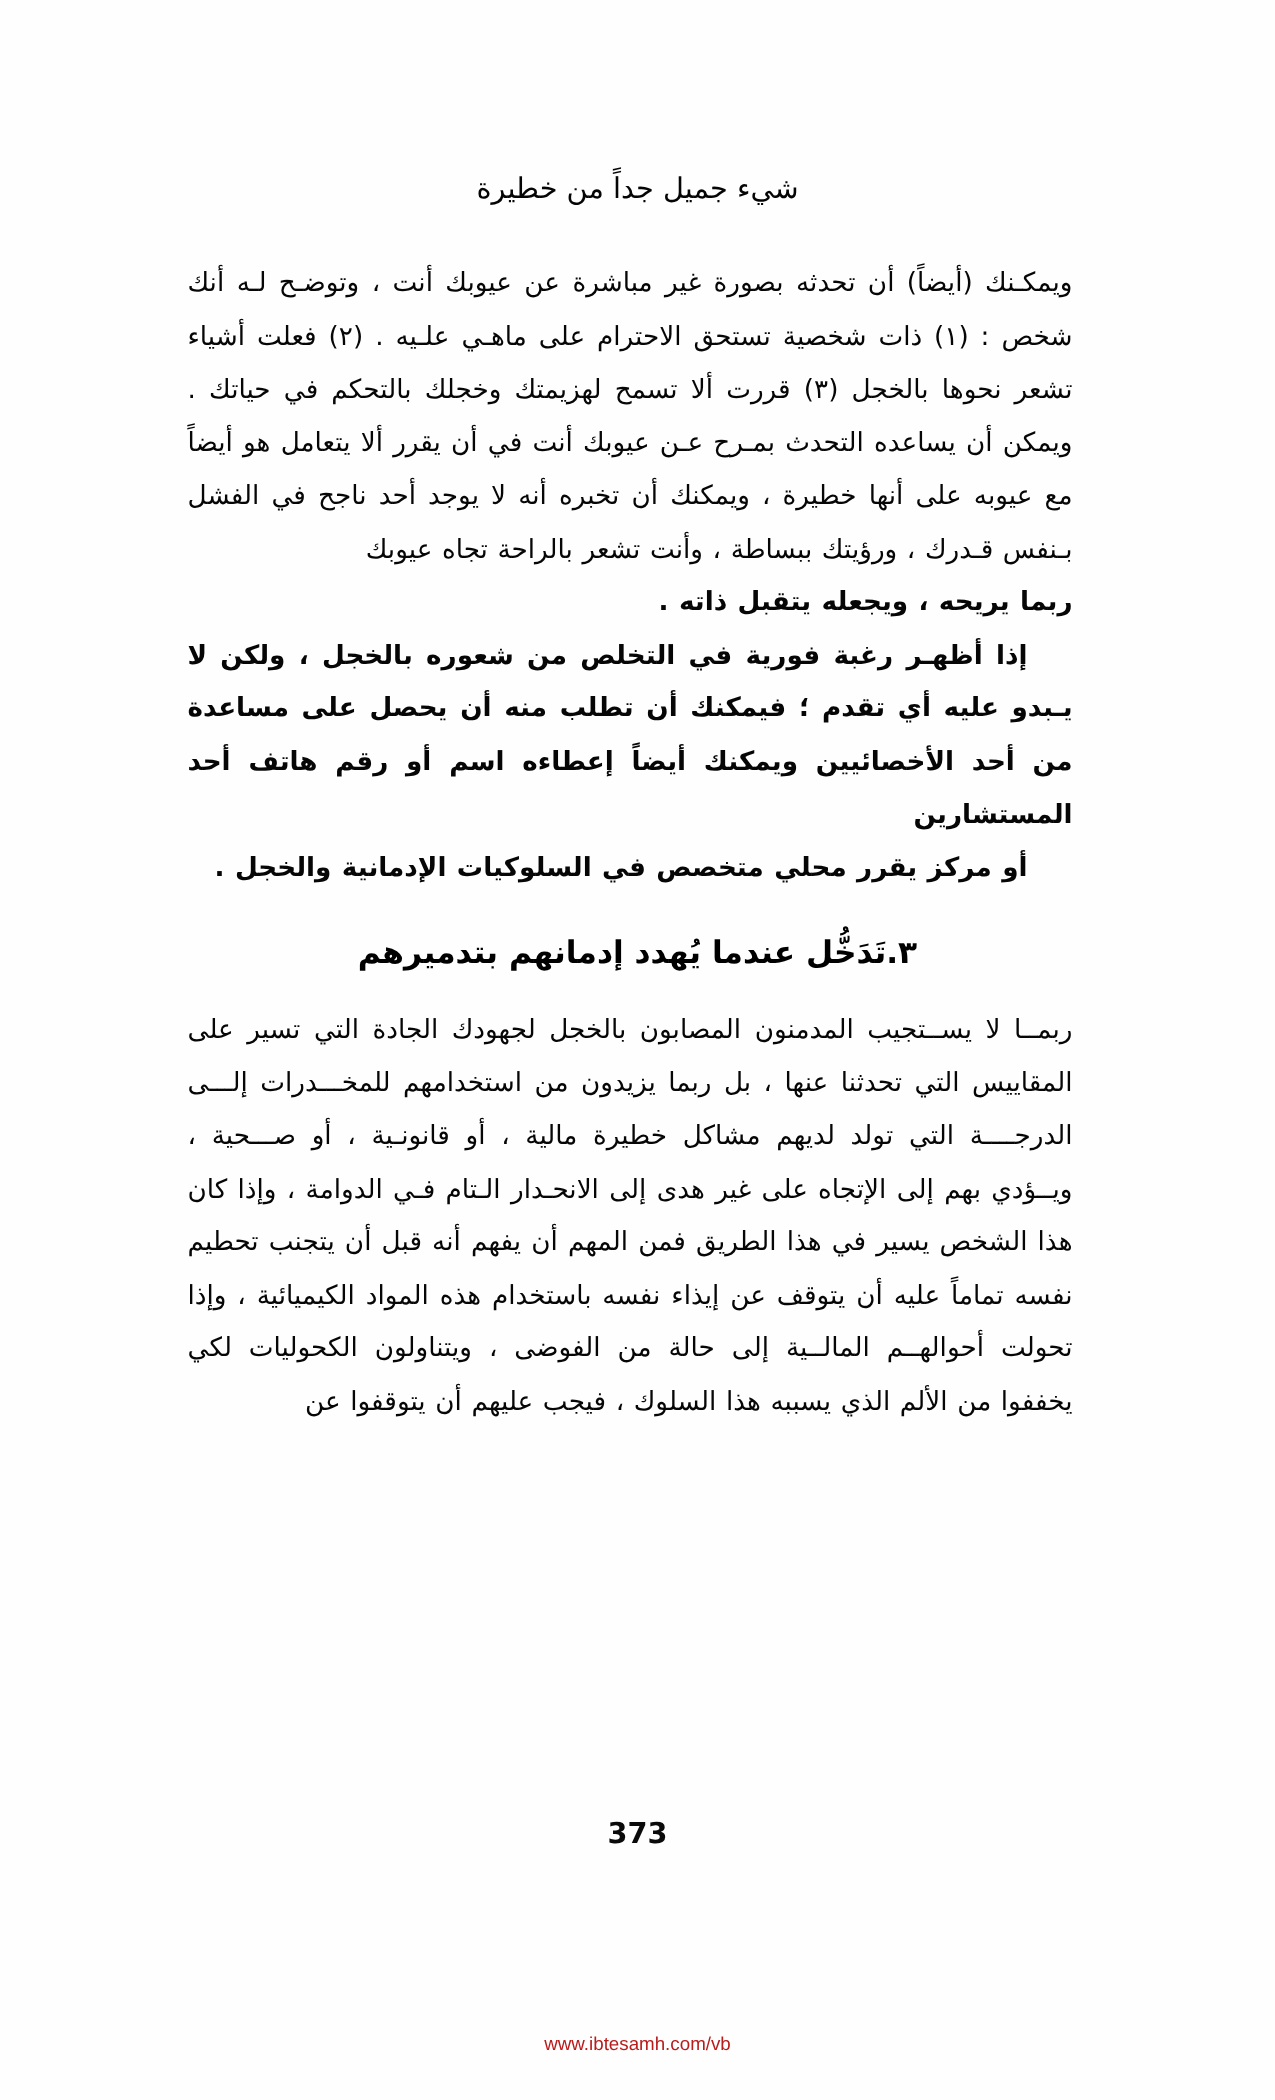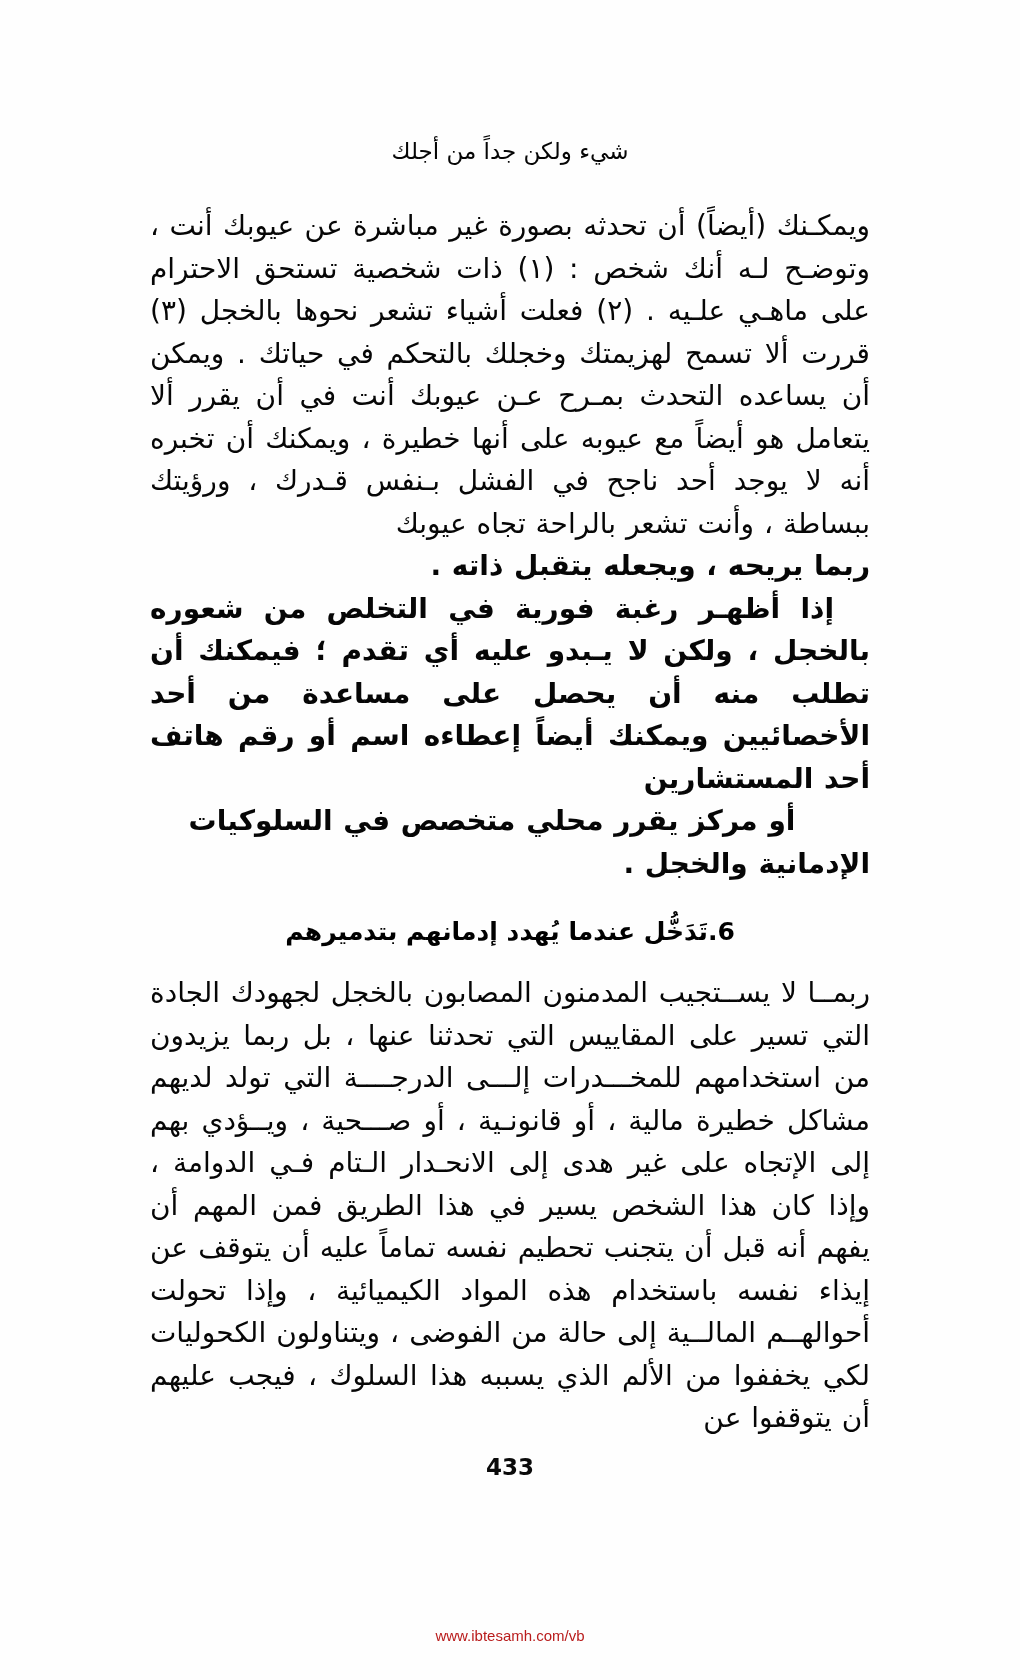--- a/index.html
+++ b/index.html
@@ -40,22 +40,22 @@
     position: absolute;
     top: 205px;
     right: 150px;
     left: 150px;
     direction: rtl;
     text-align: justify;
     color: #060606;
   }
 
   p.para {
-    margin: 0 0 0 0;
-    font-size: 28px;
+    margin: 0 12px 0 0;
+    font-size: 21px;
     line-height: 42.5px;
     text-align: justify;
     text-align-last: right;
     text-justify: inter-word;
     word-spacing: 1px;
     direction: rtl;
   }
   p.para.indent {
     text-indent: 36px;
   }
@@ -110,31 +110,31 @@
     color: #b91c1c;
     direction: ltr;
     font-family: "Liberation Sans", sans-serif;
   }
 </style>
 </head>
 <body>
 
 <div class="page">
 
-  <div class="running-head">شيء ولكن جداً من أجلك</div>
+  <div class="running-head">شيء جميل جداً من خطيرة</div>
 
   <div class="content">
 
     <p class="para"><span>ويمكـنك (أيضاً) أن تحدثه بصورة غير مباشرة عن عيوبك أنت ، وتوضـح لـه أنك شخص : (١) ذات شخصية تستحق الاحترام على ماهـي علـيه . (٢) فعلت أشياء تشعر نحوها بالخجل (٣) قررت ألا تسمح لهزيمتك وخجلك بالتحكم في حياتك . ويمكن أن يساعده التحدث بمـرح عـن عيوبك أنت في أن يقرر ألا يتعامل هو أيضاً مع عيوبه على أنها خطيرة ، ويمكنك أن تخبره أنه لا يوجد أحد ناجح في الفشل بـنفس قـدرك ، ورؤيتك ببساطة ، وأنت تشعر بالراحة تجاه عيوبك</span><span class="lastline-left">ربما يريحه ، ويجعله يتقبل ذاته .</span></p>
 
     <p class="para indent"><span>إذا أظهـر رغبة فورية في التخلص من شعوره بالخجل ، ولكن لا يـبدو عليه أي تقدم ؛ فيمكنك أن تطلب منه أن يحصل على مساعدة من أحد الأخصائيين ويمكنك أيضاً إعطاءه اسم أو رقم هاتف أحد المستشارين</span><span class="lastline-center">أو مركز يقرر محلي متخصص في السلوكيات الإدمانية والخجل .</span></p>
 
-    <h2 class="section-heading">6.تَدَخُّل عندما يُهدد إدمانهم بتدميرهم</h2>
+    <h2 class="section-heading">٣.تَدَخُّل عندما يُهدد إدمانهم بتدميرهم</h2>
 
     <p class="para"><span>ربمــا لا يســتجيب المدمنون المصابون بالخجل لجهودك الجادة التي تسير على المقاييس التي تحدثنا عنها ، بل ربما يزيدون من استخدامهم للمخـــدرات إلـــى الدرجــــة التي تولد لديهم مشاكل خطيرة مالية ، أو قانونـية ، أو صـــحية ، ويــؤدي بهم إلى الإتجاه على غير هدى إلى الانحـدار الـتام فـي الدوامة ، وإذا كان هذا الشخص يسير في هذا الطريق فمن المهم أن يفهم أنه قبل أن يتجنب تحطيم نفسه تماماً عليه أن يتوقف عن إيذاء نفسه باستخدام هذه المواد الكيميائية ، وإذا تحولت أحوالهــم المالــية إلى حالة من الفوضى ، ويتناولون الكحوليات لكي يخففوا من الألم الذي يسببه هذا السلوك ، فيجب عليهم أن يتوقفوا عن</span></p>
 
   </div>
 
-  <div class="page-number">433</div>
+  <div class="page-number">373</div>
 
   <div class="footer-watermark">www.ibtesamh.com/vb</div>
 
 </div>
 
 </body></html>

